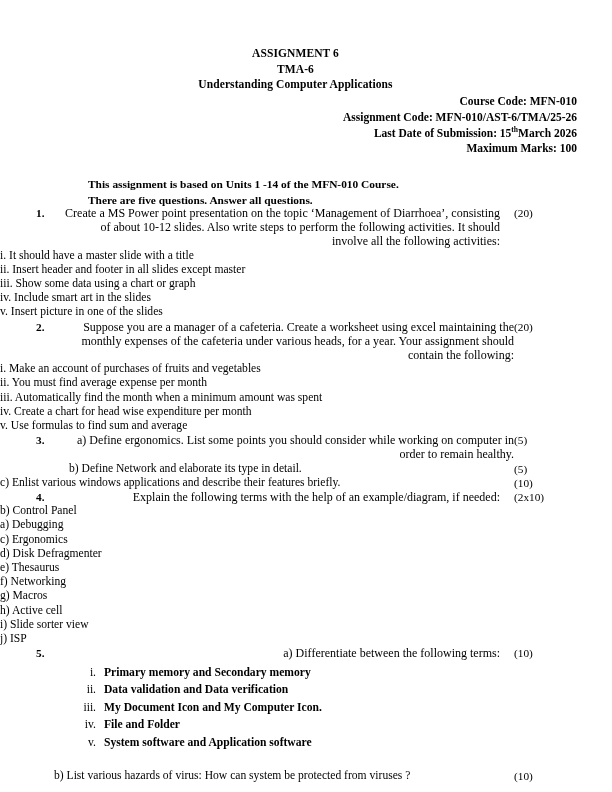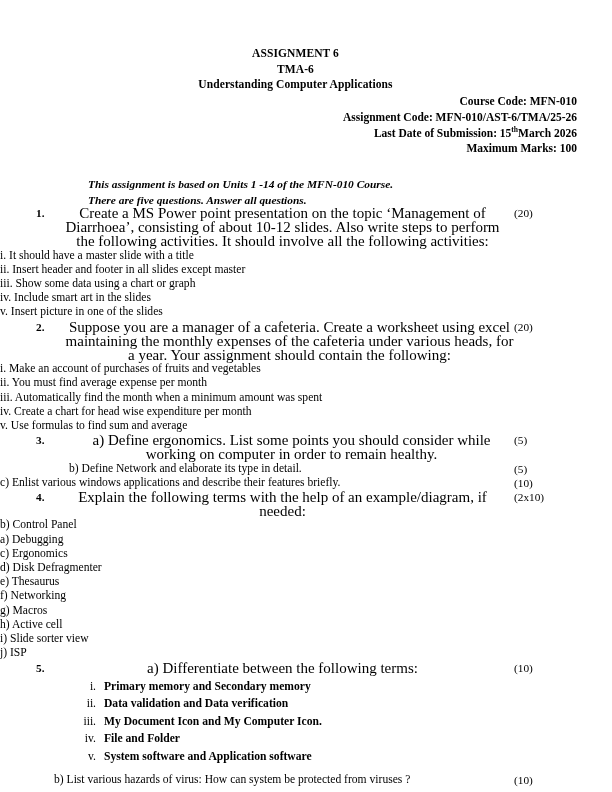--- a/index.html
+++ b/index.html
@@ -52,21 +52,20 @@
     font-size: 7.6px;
     vertical-align: super;
     line-height: 0;
   }
 
   
   .intro-block {
     position: absolute;
     left: 88px;
     top: 176px;
-    font-style: italic;
   }
   .intro-line {
     font-size: 11.4px;
     font-weight: bold;
     line-height: 16px;
     white-space: nowrap;
   }
 
   
   .qlist {
@@ -84,23 +83,23 @@
     left: 36px;
     top: 0;
     font-size: 11.3px;
     font-weight: bold;
     line-height: 14.2px;
   }
   .qtext {
     position: relative;
     margin-left: 65px;
     margin-right: 112px;
-    font-size: 15px;
-    line-height: 14.2px;
-    text-align: center;
+    font-size: 12px;
+    line-height: 14.2px;
+    text-align: right;
   }
   .qtext.tight { margin-right: 98px; }
   .marks {
     position: absolute;
     left: 514px;
     top: 0;
     font-size: 11.3px;
     line-height: 14.2px;
     white-space: nowrap;
   }
@@ -237,19 +236,19 @@
     </div>
     <div class="roman-row">
       <div class="roman-num">iv.</div>
       <div class="roman-text">File and Folder</div>
     </div>
     <div class="roman-row">
       <div class="roman-num">v.</div>
       <div class="roman-text">System software and Application software</div>
     </div>
 
-    <div class="qrow" style="margin-top:7px;">
+    <div class="qrow" style="margin-top:18px;">
       <div class="subline" style="margin-left:54px;">b) List various hazards of virus: How can system be protected from viruses ?</div>
       <div class="marks">(10)</div>
     </div>
 
   </div>
 </div>
 
 </body></html>

